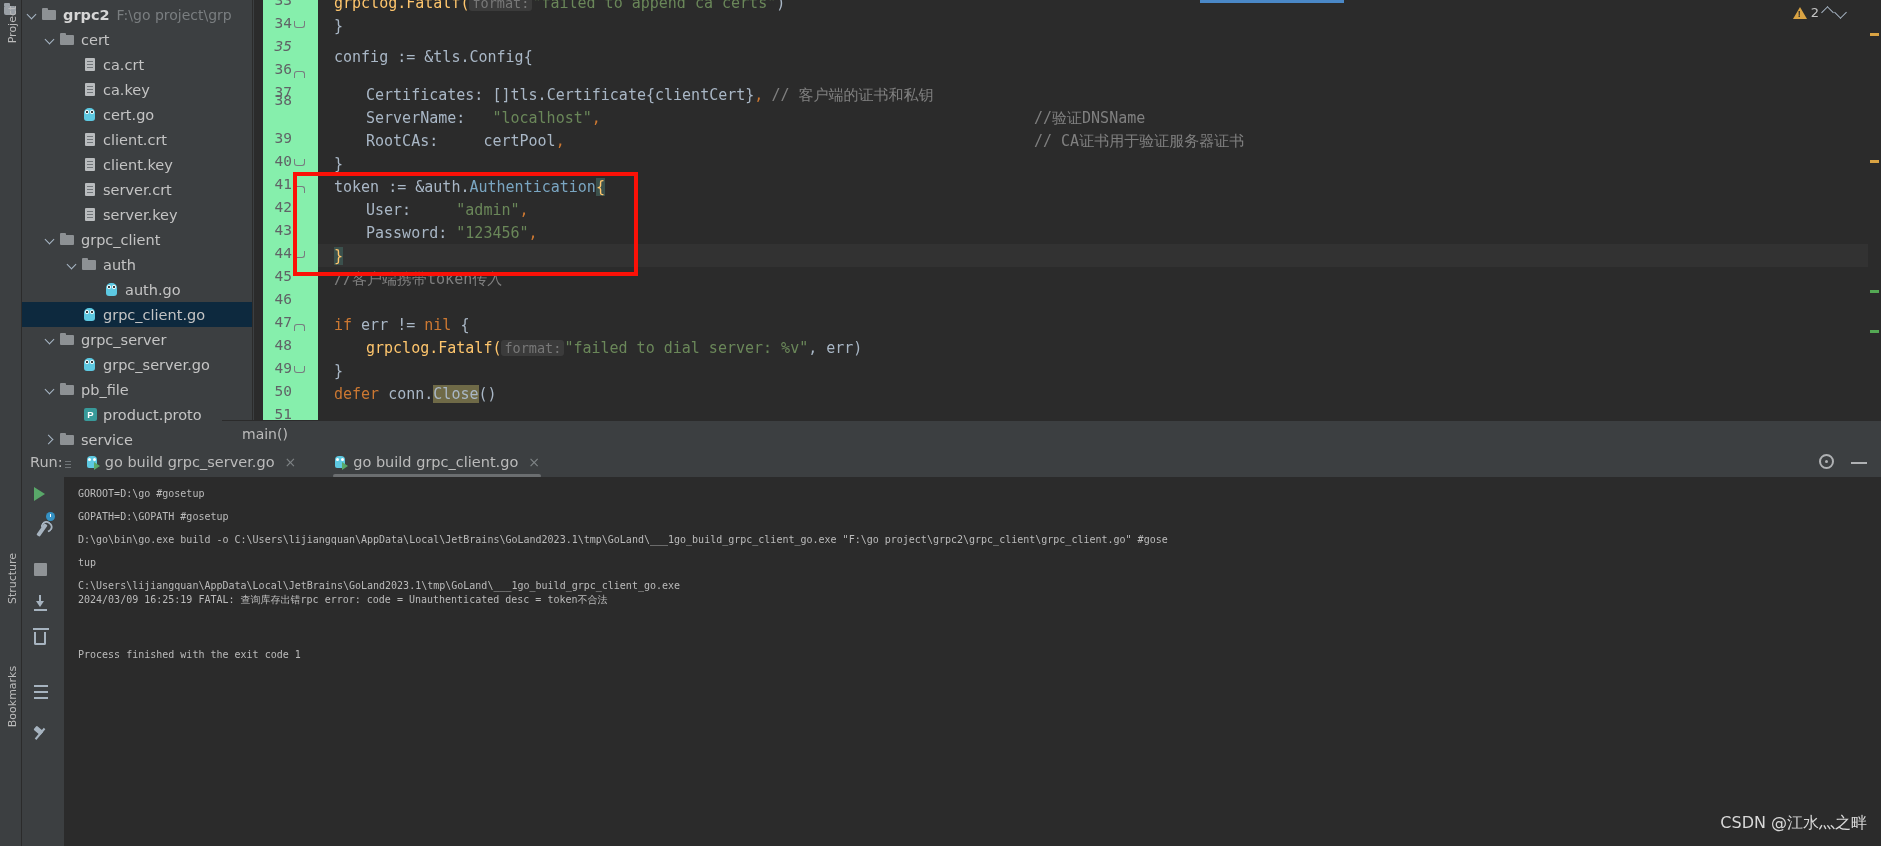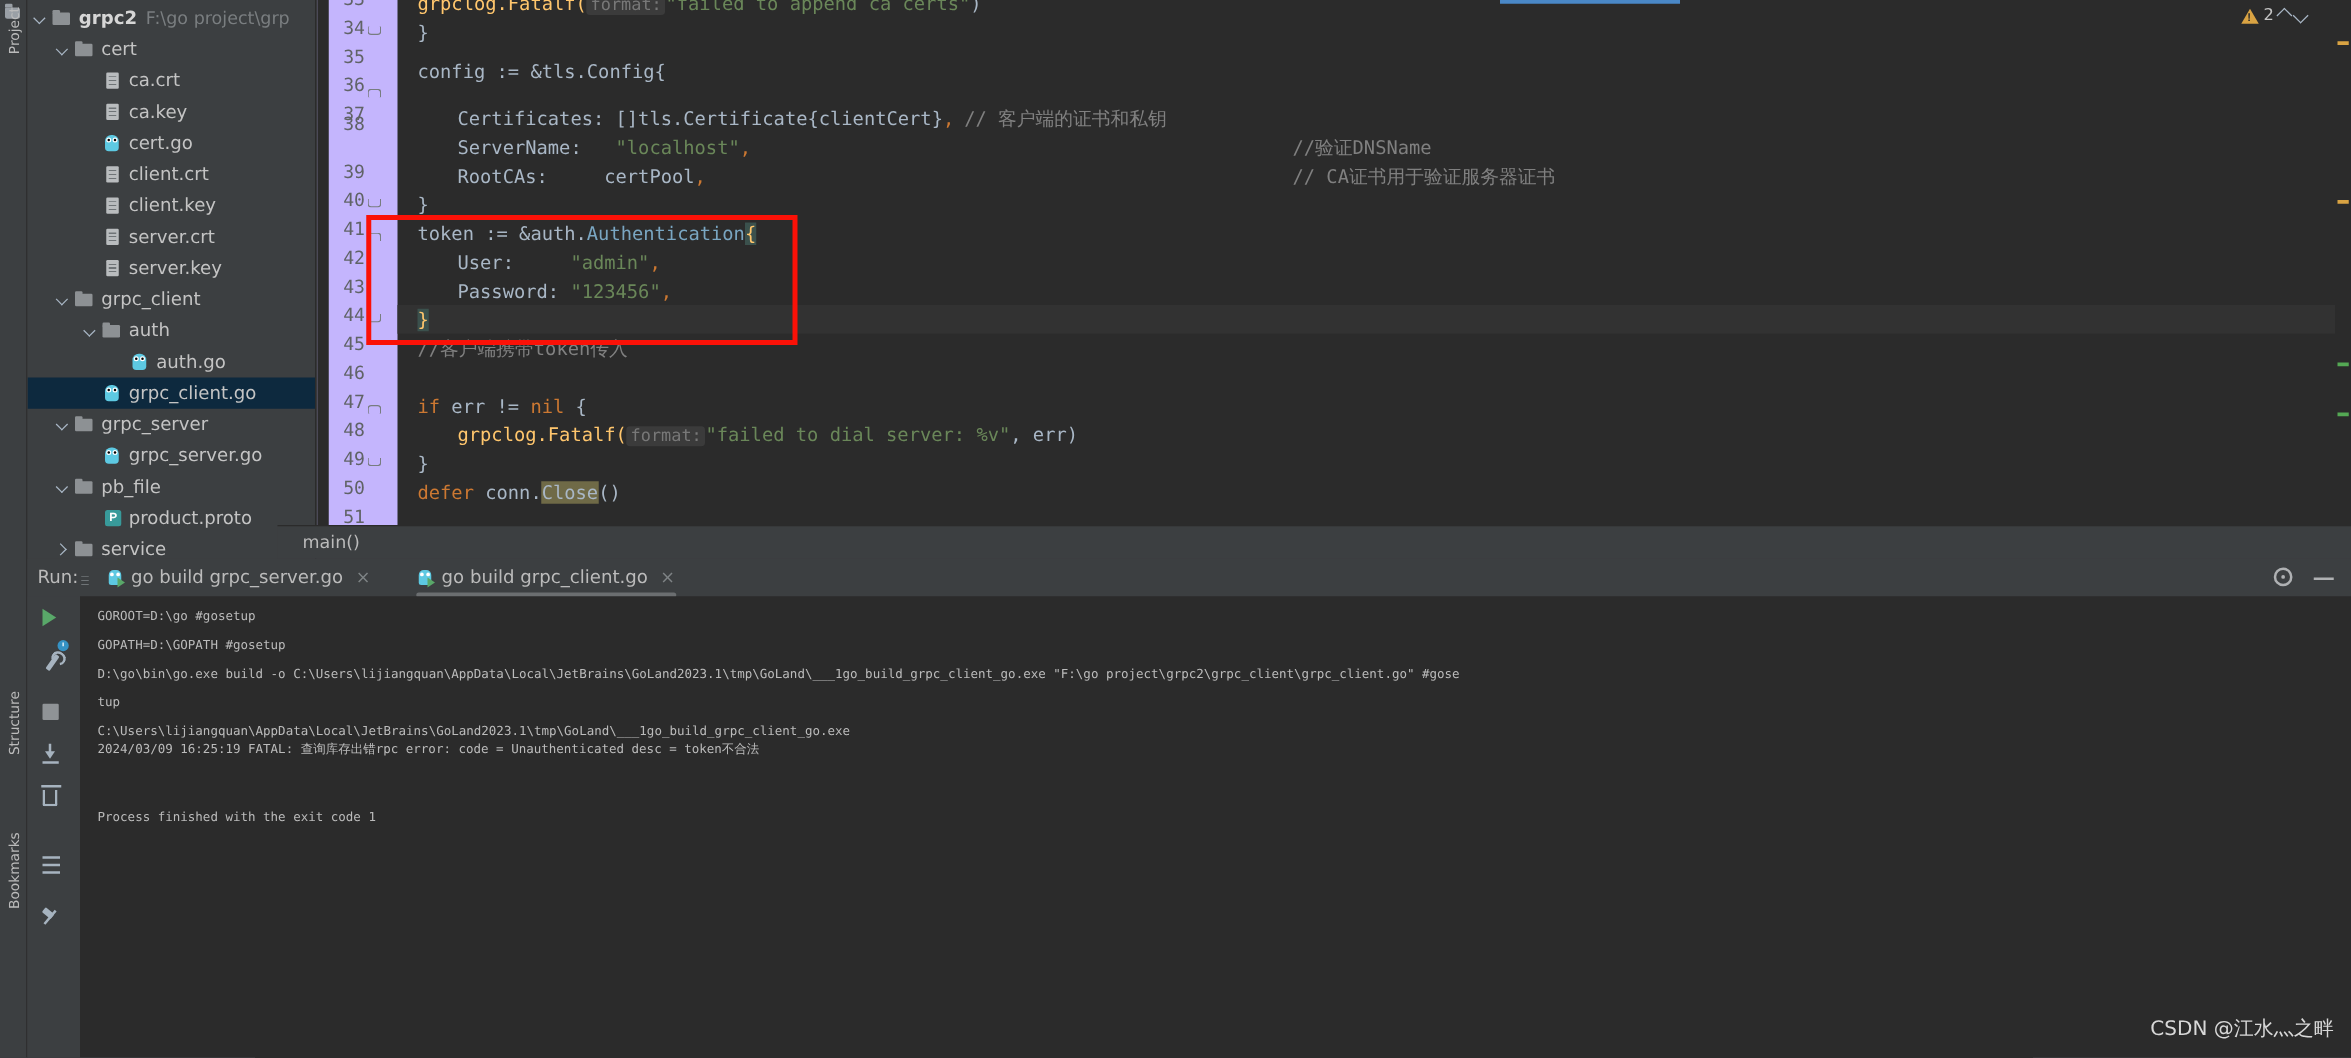--- a/index.html
+++ b/index.html
@@ -153,21 +153,21 @@
     background: #5a5d5e; border-radius: 4px;
   }
 
   
   .editor {
     position: absolute; left: 254px; top: 0; right: 0; height: 420px;
     background: #2b2b2b; overflow: hidden;
   }
   .gutter {
     position: absolute; left: 0; top: 0; width: 64px; height: 100%;
-    background: #c4b5fd;
+    background: #86efac;
   }
   .gutter-strip {
     position: absolute; left: 0; top: 0; width: 9px; height: 100%;
     background: #2b2b2b;
   }
   .lineno {
     position: absolute; right: 26px; font-size: 14.5px; color: #606366;
     font-family: "DejaVu Sans Mono", "Liberation Mono", monospace;
     text-align: right; width: 30px;
   }
@@ -549,21 +549,21 @@
 
   <div class="editor">
     <div class="blue-tab-line"></div>
 
     <div class="gutter">
       <div class="gutter-strip"></div>
       <div id="gutter-lines">
           <div class="lineno" style="top: -8px;">33</div>
           <div class="lineno" style="top: 15px;">34</div>
           <div class="foldmark end" style="top: 21px;"></div>
-          <div class="lineno" style="top: 38px;">35</div>
+          <div class="lineno" style="top: 38px; font-style: italic;">35</div>
           <div class="lineno" style="top: 61px;">36</div>
           <div class="foldmark start" style="top: 67px;"></div>
           <div class="lineno" style="top: 84px;">37</div>
           <div class="lineno" style="top: 92px;">38</div>
           <div class="lineno" style="top: 130px;">39</div>
           <div class="lineno" style="top: 153px;">40</div>
           <div class="foldmark end" style="top: 159px;"></div>
           <div class="lineno" style="top: 176px;">41</div>
           <div class="foldmark start" style="top: 182px;"></div>
           <div class="lineno" style="top: 199px;">42</div>

